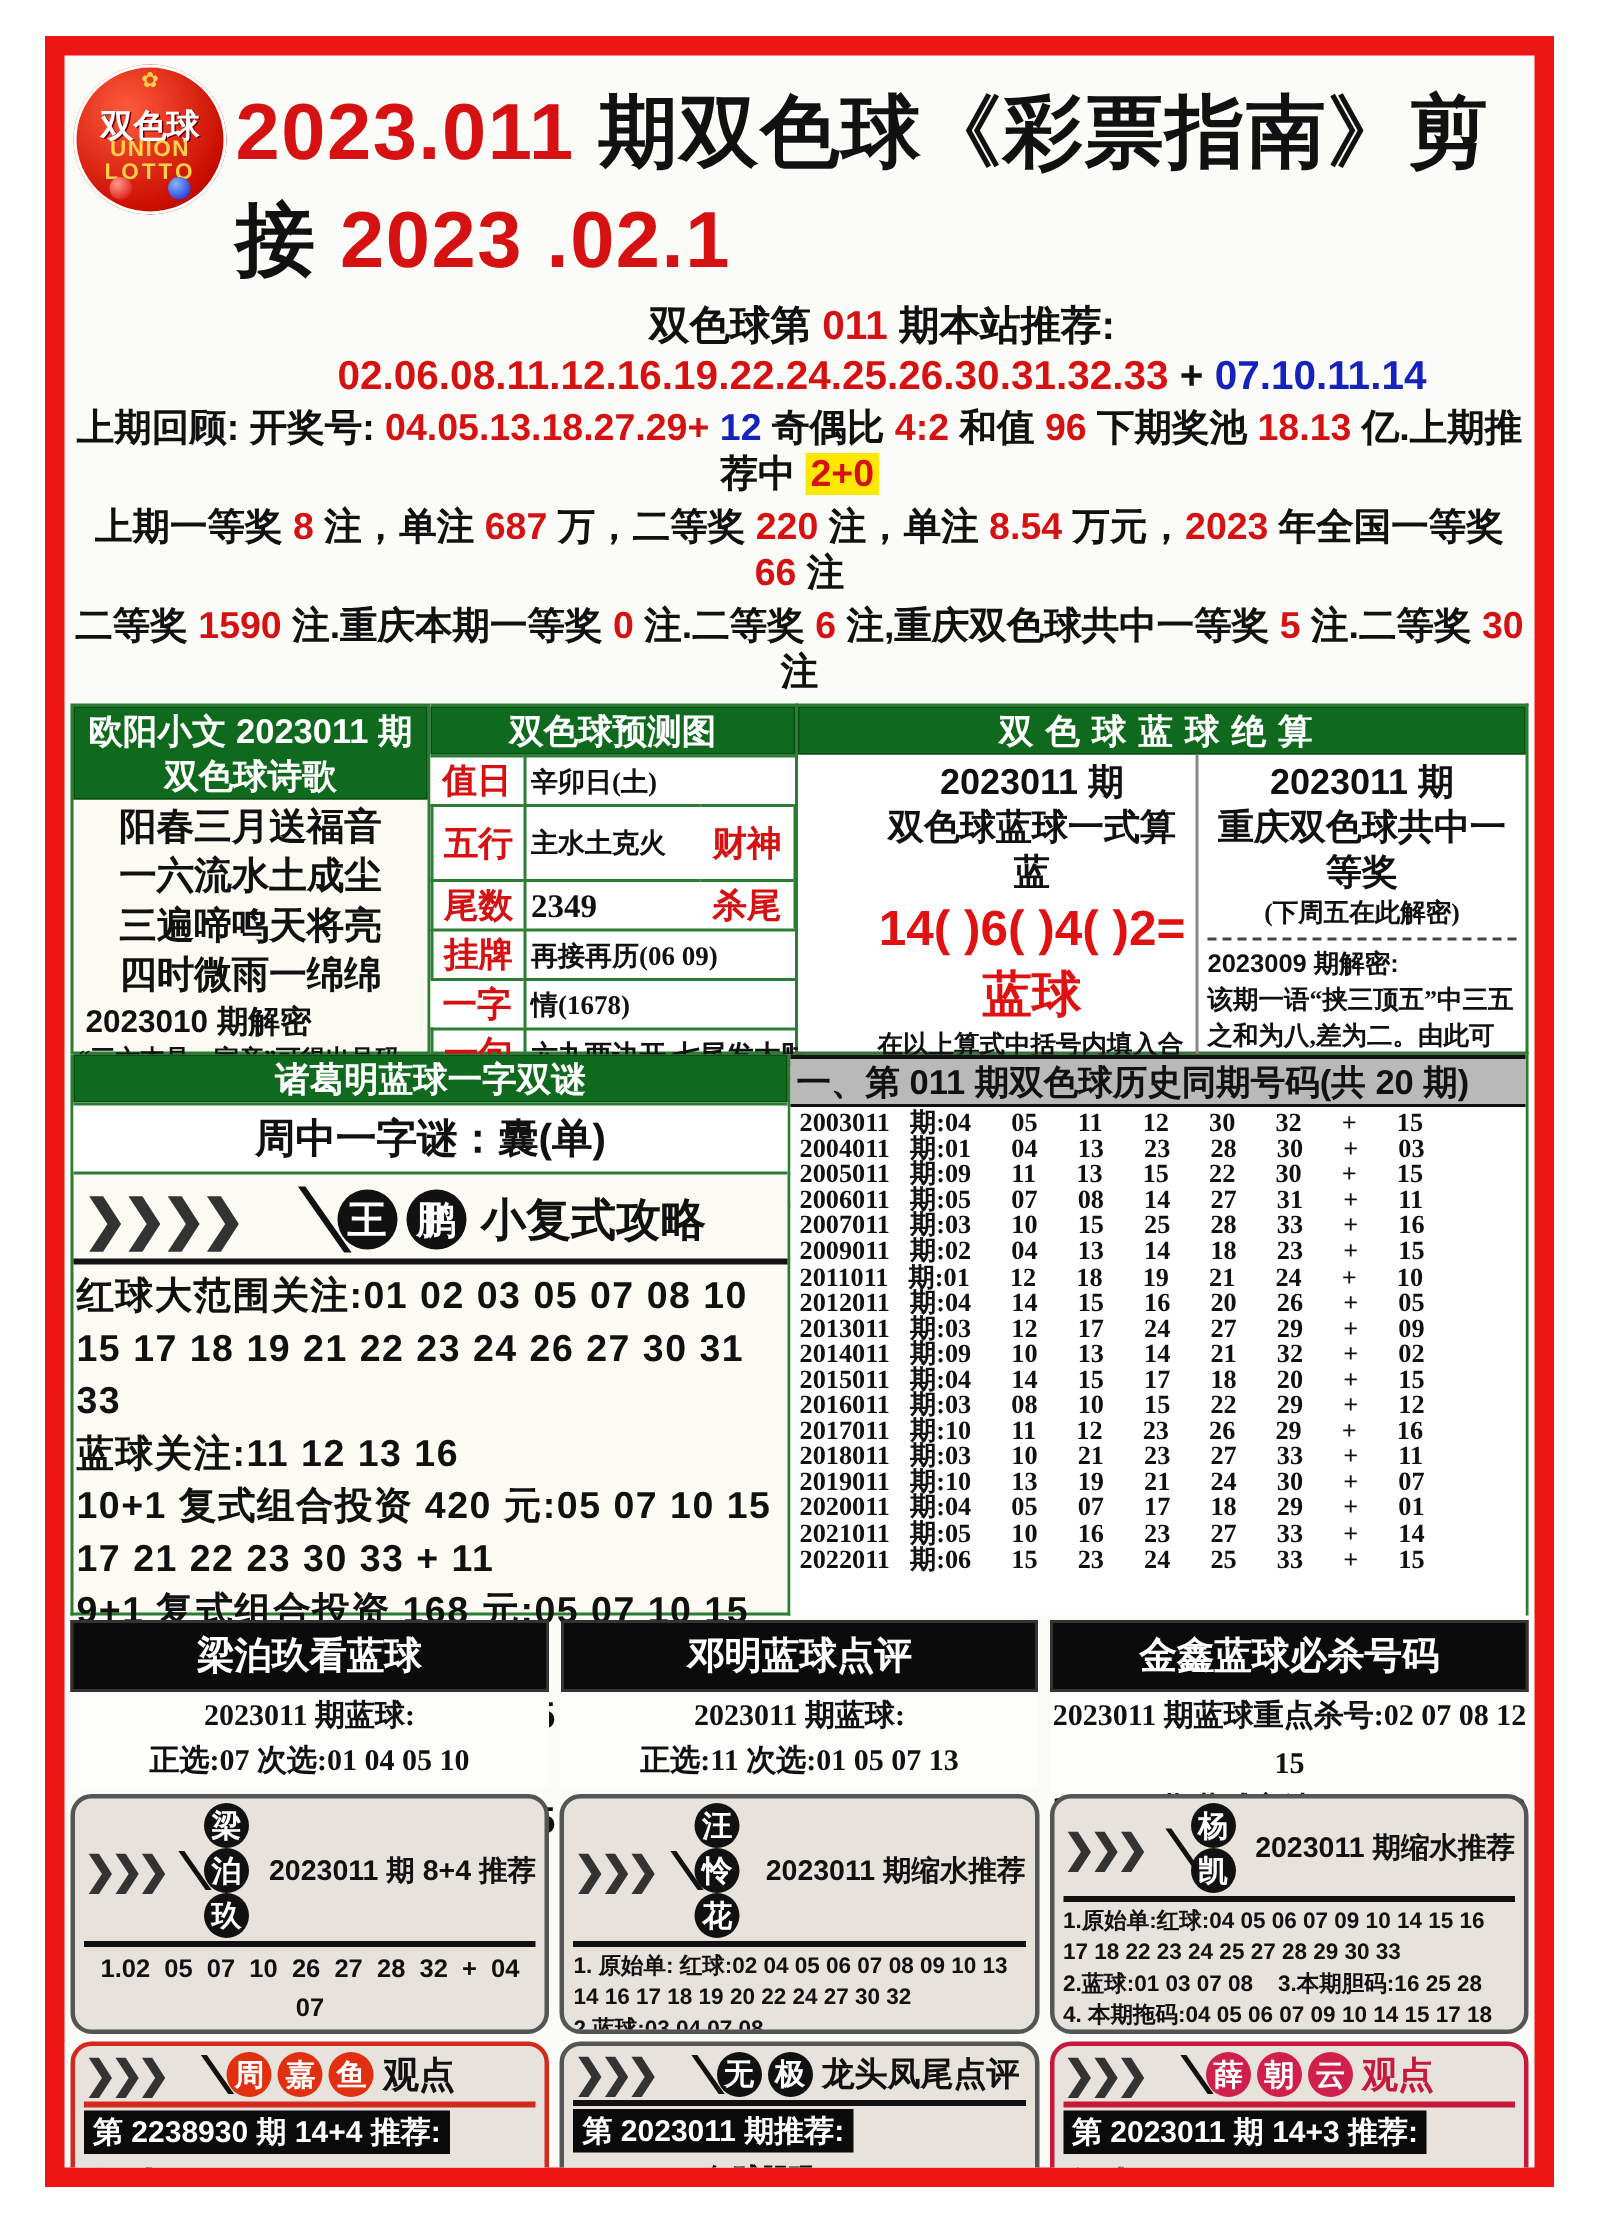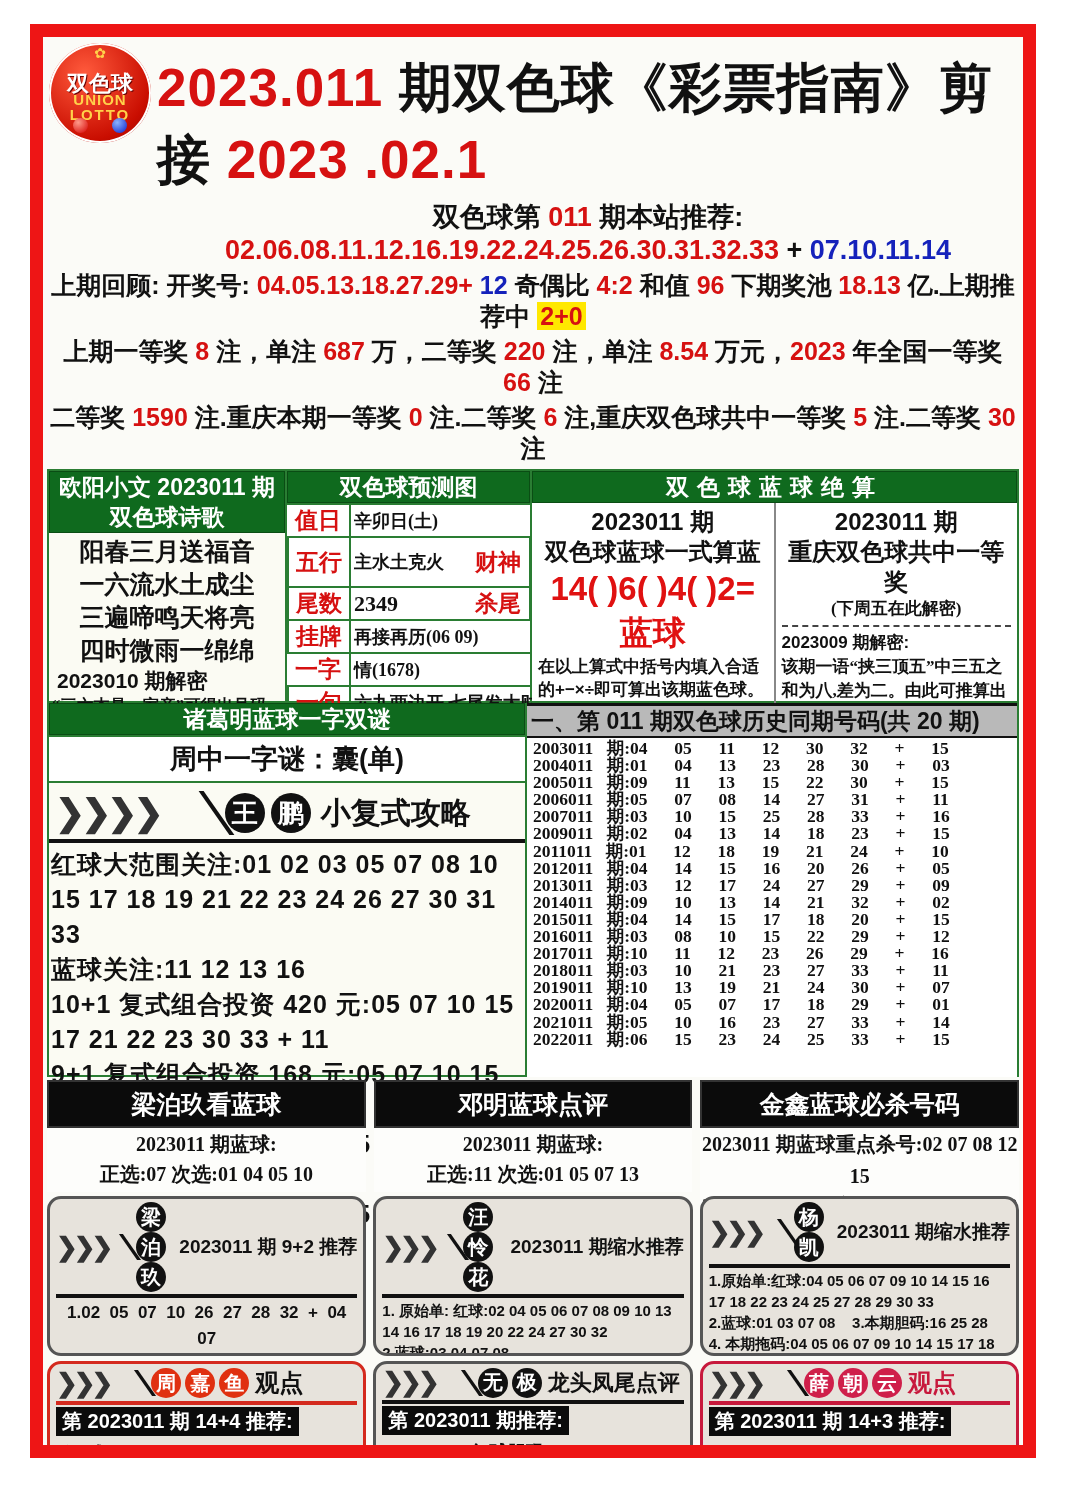--- a/index.html
+++ b/index.html
@@ -35,21 +35,21 @@
   .ftab{flex:1;display:grid;grid-template-columns:62px 118px 62px 1fr;font-weight:bold;}
   .fcell{border-top:2px solid #2a7d33;border-left:2px solid #2a7d33;display:flex;align-items:center;padding:0 3px;box-sizing:border-box;}
   .fcell:nth-child(4n+1){border-left:none;}
   .flabel{color:#d61111;font-size:23px;justify-content:center;}
   .fval{font-family:"Liberation Serif",serif;font-size:18px;}
   .span3{grid-column:2/5;}
   .blab{color:#1522bb;font-size:22px;justify-content:center;}
   .rlab{color:#d61111;font-size:22px;justify-content:center;}
   .bigv{font-size:23px;font-family:"Liberation Serif",serif;}
   .colJue{flex:1;border:2px solid #2a7d33;border-left:none;box-sizing:border-box;background:#fff;display:flex;flex-direction:column;}
-  .juebody{flex:1;display:flex;}
+  .juebody{flex:1;display:flex;margin-left:47px;}
   .juehalf{flex:1;padding:4px 6px;box-sizing:border-box;}
   .juehalf.first{border-right:2px solid #888;}
   .jtitle{text-align:center;font-weight:bold;font-size:24px;line-height:30px;}
   .jformula{text-align:center;color:#e01111;font-weight:bold;font-size:33px;line-height:44px;}
   .jtext{font-weight:bold;font-size:17px;line-height:23px;}
   .jserif{font-family:"Liberation Serif",serif;text-align:center;font-weight:bold;font-size:17px;line-height:24px;}
   .jsolve{font-weight:bold;font-size:17px;line-height:24px;}
   .jdash{border-top:2px dashed #444;margin:4px 0;}
   
   .rowB{display:flex;height:374px;}
@@ -248,21 +248,21 @@
       </div>
     </div>
   </div>
 
   <div class="rowD">
     <div class="ebox d1">
       <div class="ebanner">
         <span class="arrows">❯❯❯</span>
         <span class="slash"></span>
         <span><span class="ecircle">梁</span><span class="ecircle">泊</span><span class="ecircle">玖</span></span>
-        <span class="etitle">2023011 期 9+2 推荐</span>
+        <span class="etitle">2023011 期 8+4 推荐</span>
       </div>
       <div class="elines">
           <div>1.02  05  07  10  26  27  28  32  +  04  07</div>
           <div>2.05  08  11  17  18  27  31  32  +  01  07</div>
         </div>
     </div>
     <div class="ebox">
       <div class="ebanner">
         <span class="arrows">❯❯❯</span>
         <span class="slash"></span>
@@ -290,21 +290,21 @@
   </div>
 
   <div class="rowE">
     <div class="ebox red">
       <div class="ebanner circles-red">
         <span class="arrows">❯❯❯</span>
         <span class="slash"></span>
         <span><span class="ecircle">周</span><span class="ecircle">嘉</span><span class="ecircle">鱼</span></span>
         <span class="etitle" style="font-size:24px;">观点</span>
       </div>
-      <div><span class="etag">第 2023011 期 14+4 推荐:</span></div>
+      <div><span class="etag">第 2238930 期 14+4 推荐:</span></div>
       <div class="elines">
           <div>红球:09 11 15 16 18 19 21 23 24 25 26 28 30 31</div>
         </div>
     </div>
     <div class="ebox">
       <div class="ebanner">
         <span class="arrows">❯❯❯</span>
         <span class="slash"></span>
         <span><span class="ecircle">无</span><span class="ecircle">极</span></span>
         <span class="etitle" style="font-size:22px;">龙头凤尾点评</span>

